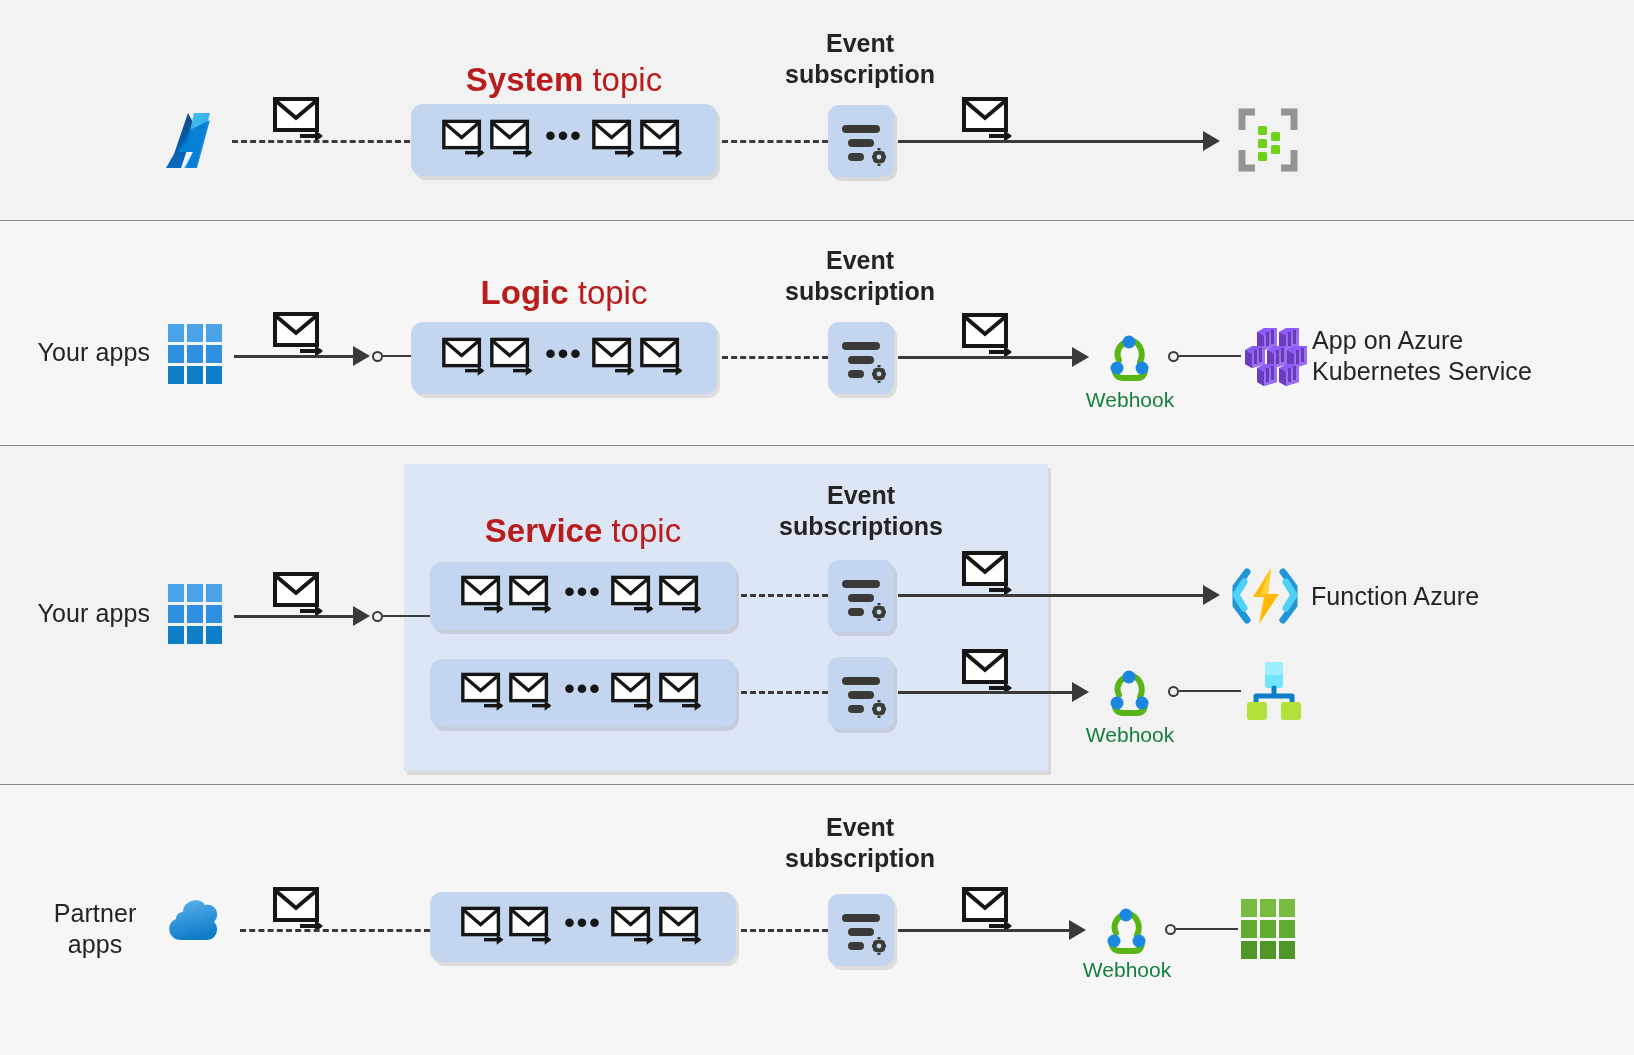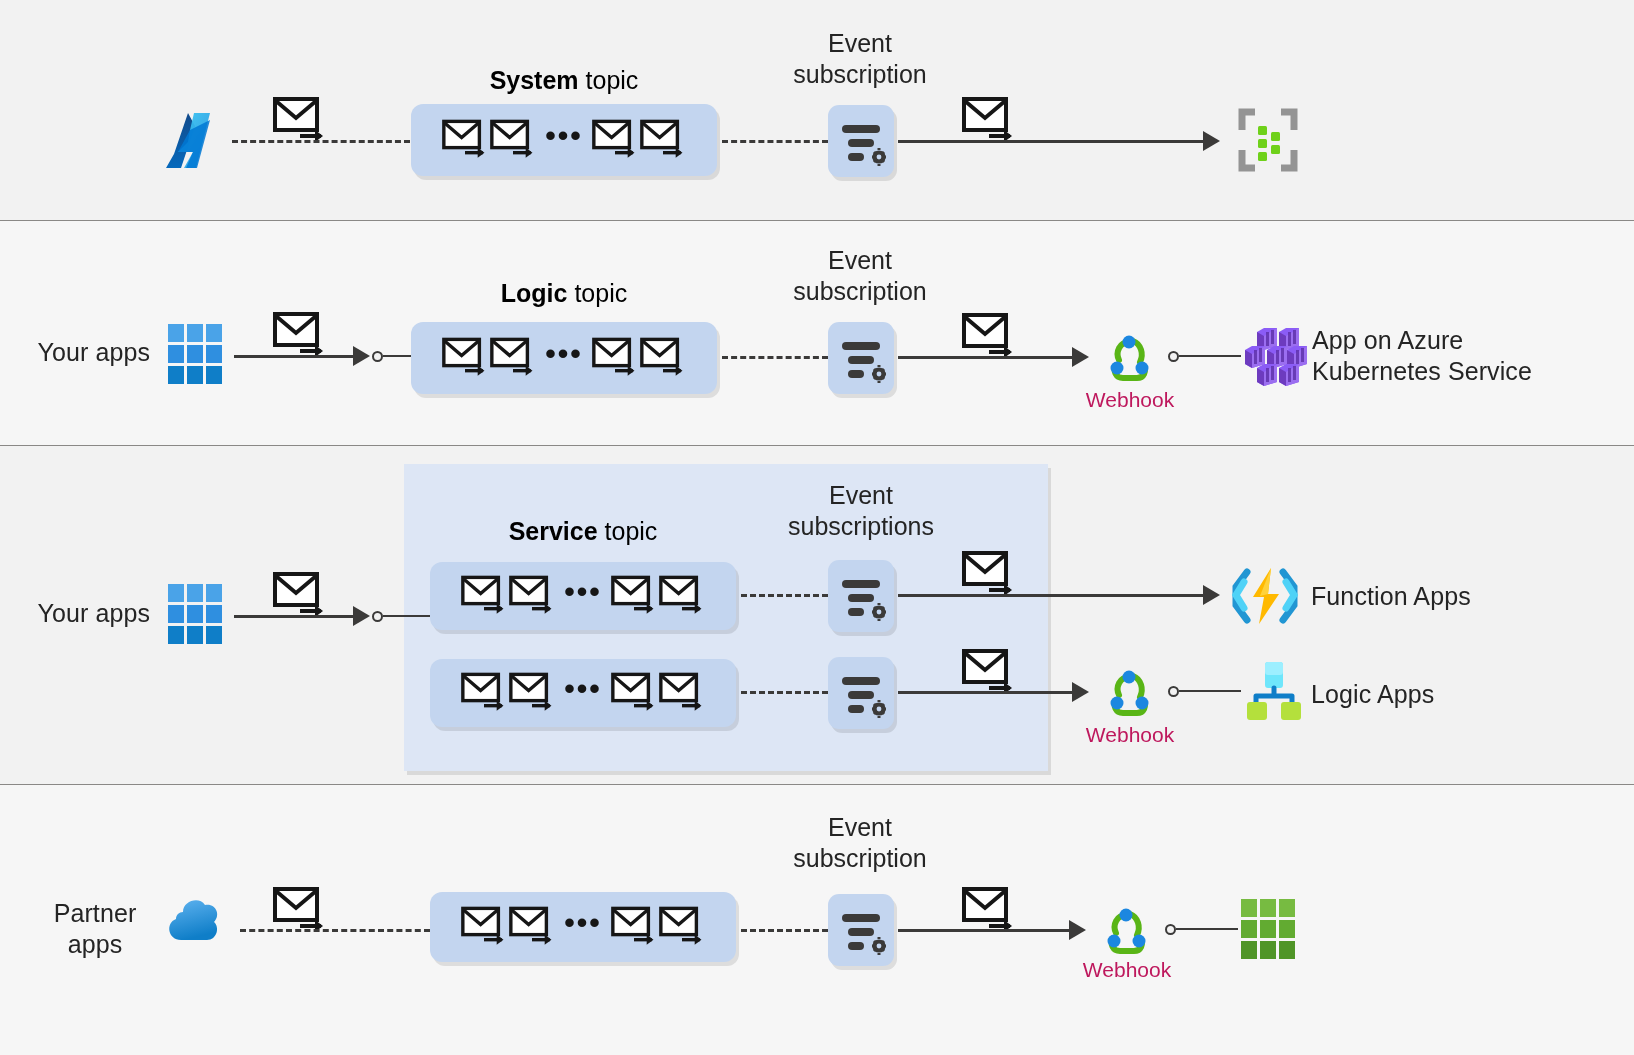--- a/index.html
+++ b/index.html
@@ -27,40 +27,41 @@
     font-size:25px;
     line-height:31px;
     color:#242424;
     white-space:pre-line;
     letter-spacing:.1px;
   }
   .label.center{text-align:center;}
   .label.right{text-align:right;}
   .topic-title{
     position:absolute;
-    font-size:25px;
+    font-size:33px;
     line-height:30px;
-    color:#000000;
+    color:#b91c1c;
     text-align:center;
     white-space:nowrap;
   }
   .topic-title b{font-weight:700;}
   .sub-title{
     position:absolute;
     font-size:25px;
     line-height:31px;
     color:#242424;
     text-align:center;
     white-space:pre-line;
+    font-weight:bold;
   }
   .webhook-cap{
     position:absolute;
     font-size:21px;
     line-height:24px;
-    color:#be185d;
+    color:#15803d;
     text-align:center;
     white-space:nowrap;
   }
 
   
   .topic-box{
     position:absolute;
     background:#c3d5ef;
     border-radius:12px;
     box-shadow:3px 4px 0 0 rgba(0,0,0,.10);
@@ -548,21 +549,21 @@
   <div class="abs" style="left:1231px;top:565px;">
     <svg width="68" height="62" viewBox="0 0 68 62">
       <path d="M16 7 L5 22 L5 40 L16 55" fill="none" stroke="#2196d3" stroke-width="7" stroke-linecap="round"></path>
       <path d="M13 17 L5 30 L13 43" fill="none" stroke="#4fd2f7" stroke-width="7" stroke-linecap="round"></path>
       <path d="M52 7 L63 22 L63 40 L52 55" fill="none" stroke="#2196d3" stroke-width="7" stroke-linecap="round"></path>
       <path d="M55 17 L63 30 L55 43" fill="none" stroke="#4fd2f7" stroke-width="7" stroke-linecap="round"></path>
       <path d="M40 3 L22 32 L33 32 L28 59 L48 29 L37 29 Z" fill="#ffb900"></path>
       <path d="M40 3 L29 31 L37 29 Z" fill="#ffd23b"></path>
     </svg>
   </div>
-  <div class="label" style="left:1311px;top:581px;width:320px;">Function Apps</div>
+  <div class="label" style="left:1311px;top:581px;width:320px;">Function Azure</div>
 
   <div class="abs" style="left:963px;top:650px;">
     <svg width="52" height="46" viewBox="0 0 52 46">
         <rect x="1" y="1" width="42" height="31" fill="#fff" stroke="#161616" stroke-width="4"></rect>
         <path d="M2 3 L22 20 L42 3" fill="none" stroke="#161616" stroke-width="4"></path>
         <path d="M26 38 H47" stroke="#161616" stroke-width="4"></path>
         <path d="M41 32 L49 38 L41 44" fill="#161616"></path>
       </svg>
   </div>
   <div class="line-solid" style="left:898px;top:691px;width:178px;"></div>
@@ -587,21 +588,20 @@
 
   <div class="abs" style="left:1243px;top:660px;">
     <svg width="60" height="62" viewBox="0 0 60 62">
       <rect x="22" y="2" width="18" height="26" rx="3" fill="#6fe6fb"></rect>
       <rect x="22" y="2" width="18" height="13" rx="3" fill="#9defff"></rect>
       <path d="M31 28 V36 M13 36 H49 M13 36 V44 M49 36 V44" fill="none" stroke="#0f7ec8" stroke-width="5" stroke-linecap="round" stroke-linejoin="round"></path>
       <rect x="4" y="42" width="20" height="18" rx="3" fill="#b4e03c"></rect>
       <rect x="38" y="42" width="20" height="18" rx="3" fill="#b4e03c"></rect>
     </svg>
   </div>
-  <div class="label" style="left:1311px;top:679px;width:320px;">Logic Apps</div>
 
   <div class="label center" style="left:20px;top:898px;width:150px;">Partner
 apps</div>
 
   <div class="abs" style="left:163px;top:896px;">
     <svg width="66" height="58" viewBox="0 0 66 58">
       <defs>
         <linearGradient id="cld" x1="0" y1="0" x2="0.3" y2="1">
           <stop offset="0" stop-color="#5fb3f0"></stop>
             <stop offset="1" stop-color="#0f7ec8"></stop>

